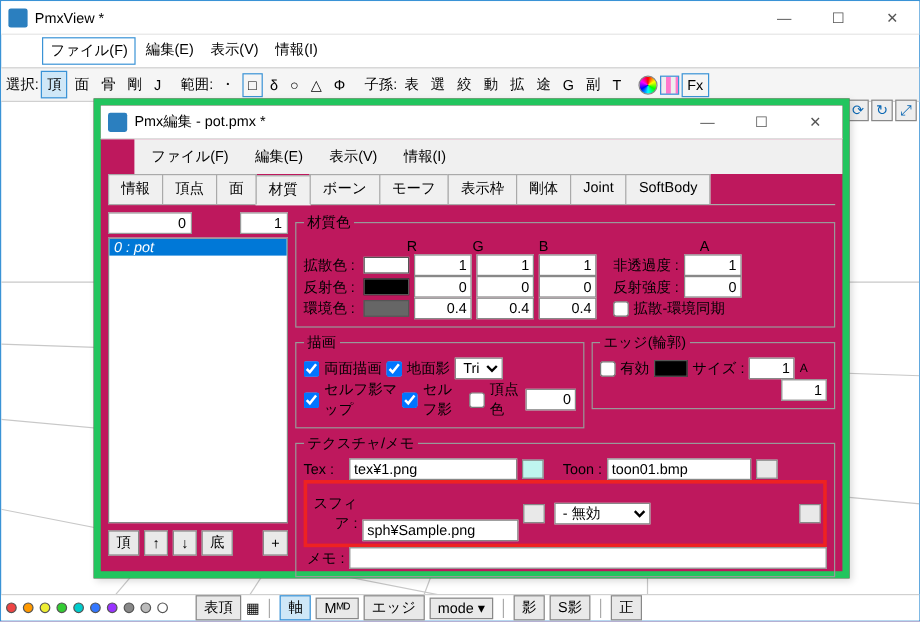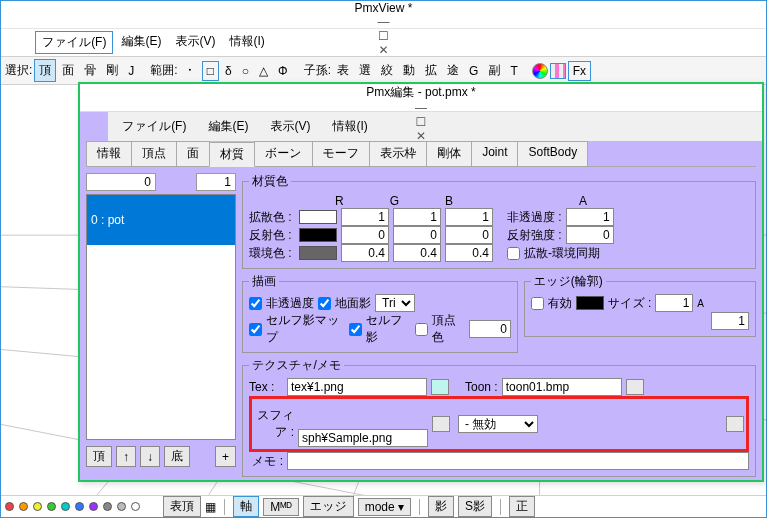--- a/index.html
+++ b/index.html
@@ -1,42 +1,42 @@
 <!DOCTYPE html>
 <html><head>
 <meta charset="utf-8">
 <style>
 * { box-sizing: border-box; margin: 0; padding: 0; font-family: "MS UI Gothic", "Meiryo", sans-serif; font-size: 12px; }
 body { background: #fff; width: 767px; height: 518px; overflow: hidden; position: relative; }
 .win { position: absolute; background: #fff; border: 1px solid #3a93d6; }
-.titlebar { display: flex; align-items: center; height: 28px; background: #fff; border-bottom: 1px solid #e5e5e5; flex-direction: column; }
+.titlebar { display: flex; align-items: center; height: 28px; background: #fff; border-bottom: 1px solid #e5e5e5; }
 .title-icon { width: 16px; height: 16px; margin: 0 6px; background: #2b7fbf; border-radius: 2px; }
 .titlebar .spacer { flex: 1; }
 .win-btn { width: 45px; height: 28px; display: flex; align-items: center; justify-content: center; color: #555; }
 .menubar { display: flex; gap: 2px; padding: 2px 6px; margin-left: 28px; }
 .menubar span { padding: 2px 6px; }
 .toolbar { display: flex; align-items: center; gap: 2px; padding: 2px 4px; border-top: 1px solid #d0d0d0; border-bottom: 1px solid #d0d0d0; background: #f5f5f5; }
 .toolbar .tb { padding: 2px 4px; cursor: pointer; }
 .toolbar .tb.active { border: 1px solid #3a93d6; background: #cfe7f7; }
 .toolbar .tb.box { border: 1px solid #3a93d6; }
 .statusbar { position: absolute; left: 0; right: 0; bottom: 0; height: 22px; border-top: 1px solid #d0d0d0; display: flex; align-items: center; gap: 4px; padding: 0 4px; background: #fff; }
 .grid { position: absolute; left: 0; right: 0; top: 84px; bottom: 22px; overflow: hidden; }
 .grid svg { width: 100%; height: 100%; }
 
-.dlg { position: absolute; left: 78px; top: 82px; width: 686px; height: 400px; border: 2px solid #22c55e; background: #c4b5fd; box-shadow: 2px 2px 6px rgba(0,0,0,.15); }
+.dlg { position: absolute; left: 78px; top: 82px; width: 630px; height: 400px; border: 6px solid #22c55e; background: #be185d; box-shadow: 2px 2px 6px rgba(0,0,0,.15); }
 .dlg .titlebar { background: #fff; border-bottom: 1px solid #ddd; }
 .dlg .menubar { background: #f0f0f0; border-bottom: none; padding: 4px 8px; gap: 10px; }
 .tabs { display: flex; border-bottom: 1px solid #aaa; margin: 0 6px; }
 .tab { padding: 3px 10px; border: 1px solid #aaa; border-bottom: none; margin-right: -1px; background: #f0f0f0; cursor: pointer; }
 .tab.active { background: #f0f0f0; position: relative; top: 1px; border-bottom: 1px solid #f0f0f0; }
 .content { display: flex; padding: 6px; gap: 6px; height: calc(100% - 90px); }
 .listpane { width: 150px; display: flex; flex-direction: column; }
 .listpane input { text-align: right; padding: 1px 4px; border: 1px solid #999; background: #fff; }
 .listbox { flex: 1; border: 1px solid #888; background: #fff; margin-top: 3px; overflow: auto; }
-.listitem { background: #0078d7; color: #fff; padding: 18px 4px; }
+.listitem { background: #0078d7; color: #fff; padding: 0 4px; font-style: italic; }
 .listbtns { display: flex; gap: 4px; margin-top: 6px; }
 .listbtns button { flex: 0 0 auto; padding: 1px 6px; border: 1px solid #888; background: #e9e9e9; cursor: pointer; }
 
 .rightpane { flex: 1; display: flex; flex-direction: column; gap: 4px; }
 .row { display: flex; align-items: center; gap: 4px; }
 .row label { white-space: nowrap; }
 .field { border: 1px solid #888; padding: 1px 3px; background: #fff; text-align: right; }
 .field.left { text-align: left; }
 fieldset { border: 1px solid #999; padding: 4px 6px 6px 6px; }
 legend { padding: 0 3px; }
@@ -231,21 +231,21 @@
           <input type="checkbox" class="cb" style="">
           <span>拡散-環境同期</span>
         </div>
       </fieldset>
 
       <div class="row" style="align-items:flex-start;gap:6px">
         <fieldset style="flex:1.2">
           <legend>描画</legend>
           <div class="row">
             <input type="checkbox" class="cb" checked="" style="">
-              <span>非透過度</span>
+              <span>両面描画</span>
             <input type="checkbox" class="cb" checked="" style="">
               <span>地面影</span>
             <select class="sel"><option>Tri</option></select>
           </div>
           <div class="row">
             <input type="checkbox" class="cb" checked="" style="">
               <span>セルフ影マップ</span>
             <input type="checkbox" class="cb" checked="" style="">
               <span>セルフ影</span>
             <input type="checkbox" class="cb" style="">

